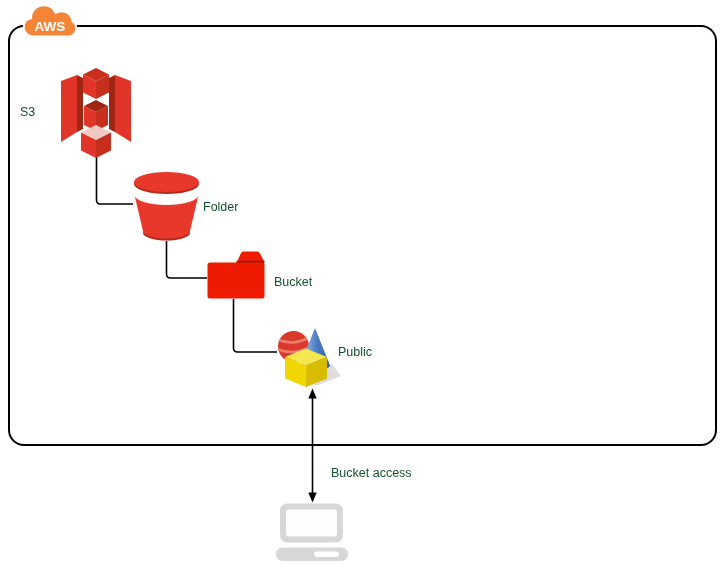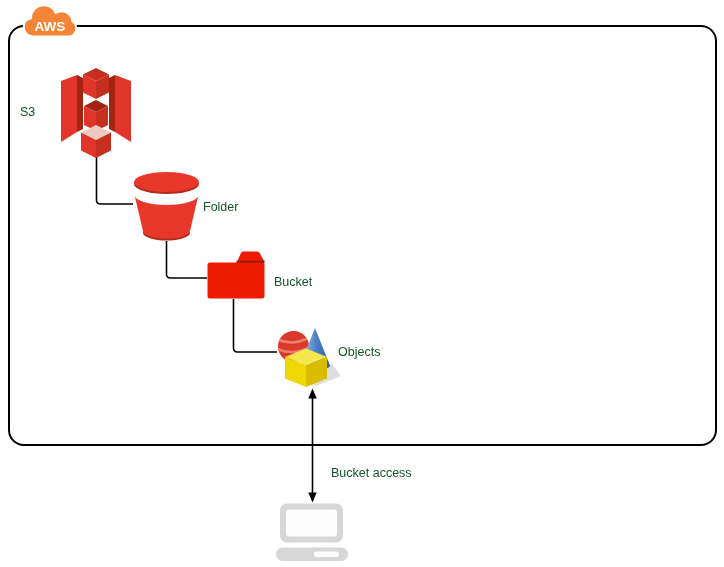--- a/index.html
+++ b/index.html
@@ -90,21 +90,21 @@
         <path d="M0,23 Q16,30 33,21" stroke="#EC8070" stroke-width="2.6" fill="none"></path>
       </g>
     </g>
     <path d="M38,2 L23,39.5 A15,4.6 0 0 0 53,39.5 Z" fill="url(#coneGrad)"></path>
     <g>
       <polygon points="8,31 29,22.5 50,31 29,39.5" fill="#F5E84F"></polygon>
       <polygon points="8,31 29,39.5 29,61 8,52.5" fill="#F1D702"></polygon>
       <polygon points="29,39.5 50,31 50,52.5 29,61" fill="#D9BC00"></polygon>
     </g>
   </svg>
-  <div class="lbl" style="left:338px;top:344px">Objects</div>
+  <div class="lbl" style="left:338px;top:344px">Public</div>
 
   <div class="lbl" style="left:331px;top:465px">Bucket access</div>
 
   <svg class="node-icon" style="left:275px;top:502px" width="74" height="62" viewBox="0 0 74 62">
     <rect x="5" y="1.5" width="63" height="39" rx="7" fill="#D7D7D7"></rect>
     <rect x="11" y="7.5" width="51" height="27" rx="3" fill="#FDFDFD"></rect>
     <rect x="1" y="45.5" width="72" height="13.5" rx="6.5" fill="#D7D7D7"></rect>
     <rect x="39" y="49.5" width="25" height="5.5" rx="2.75" fill="#FFFFFF"></rect>
   </svg>
 

